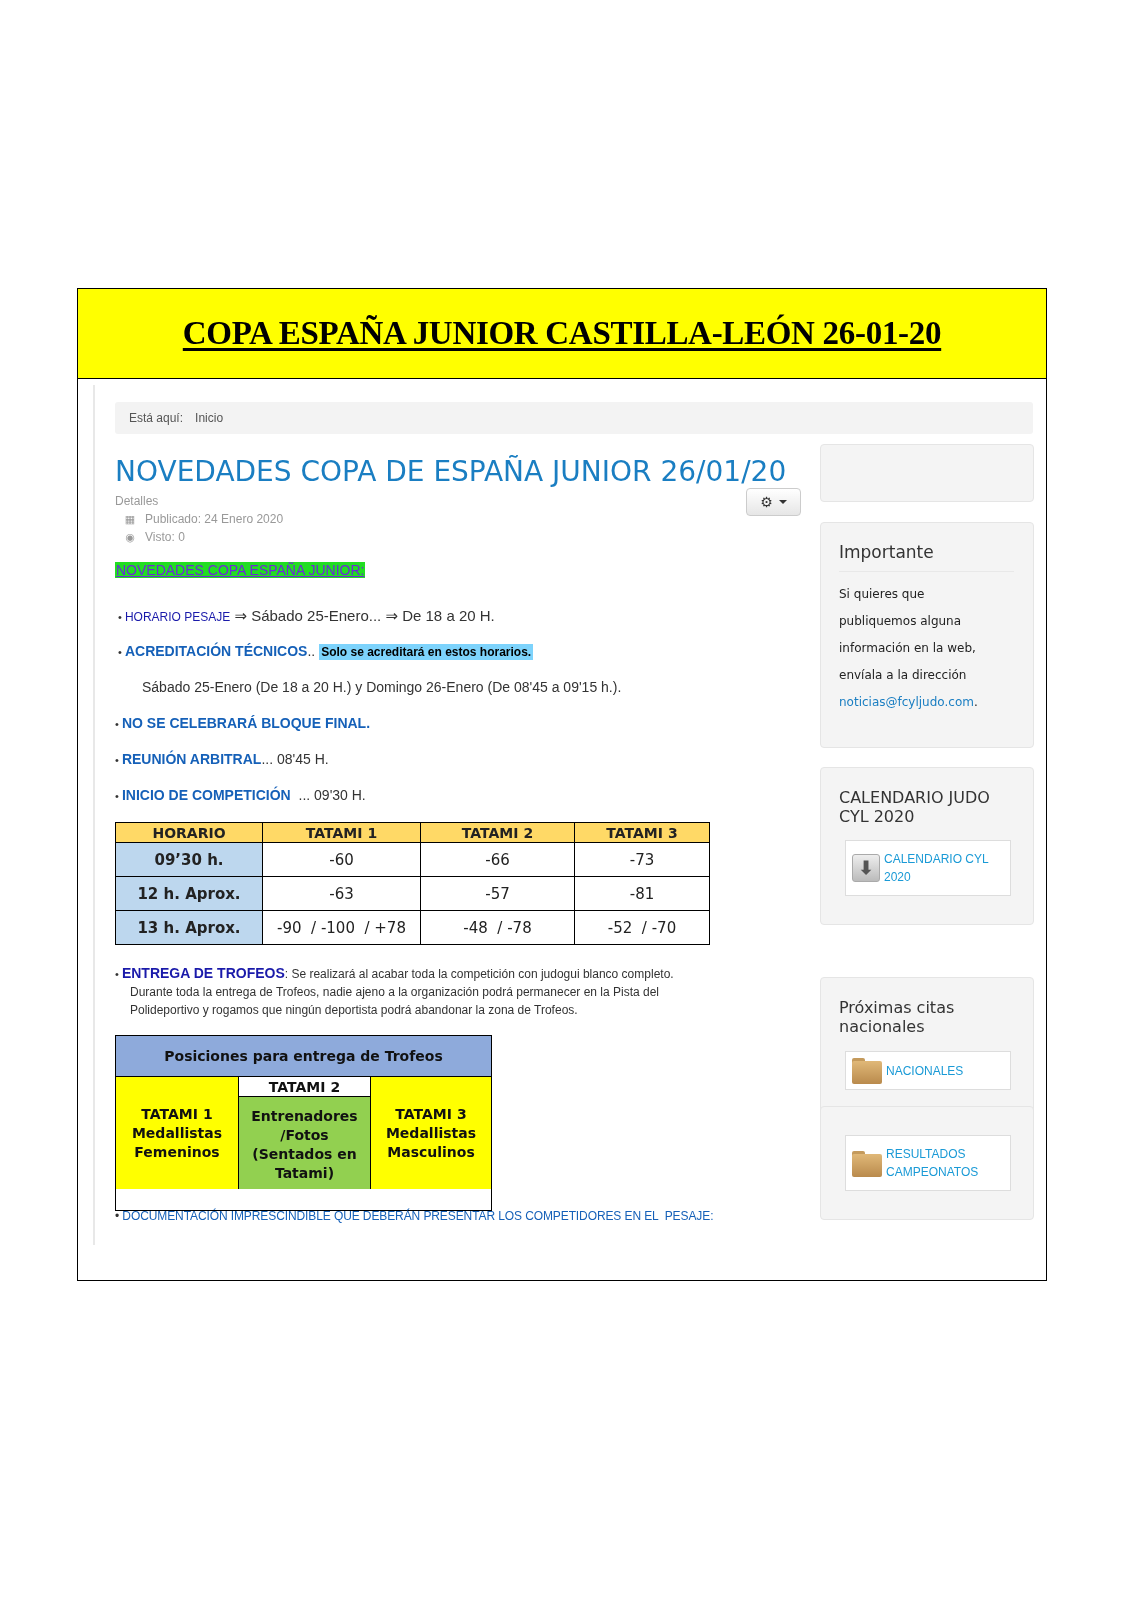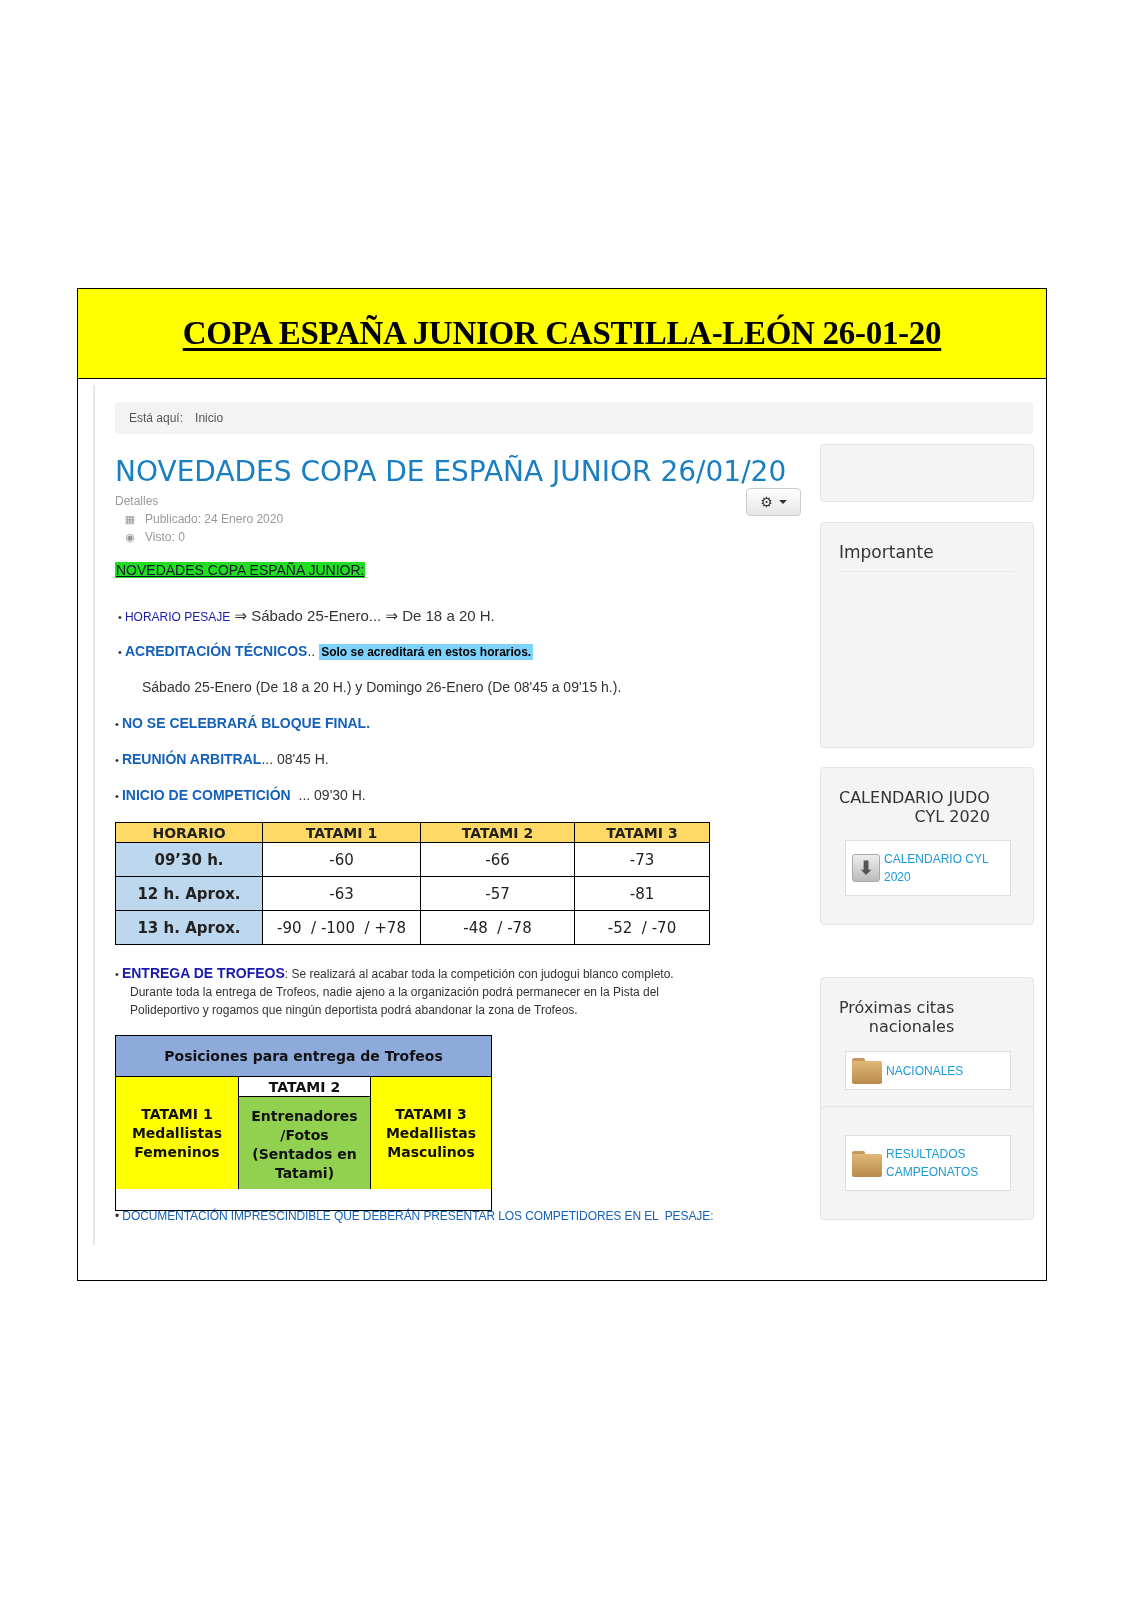--- a/index.html
+++ b/index.html
@@ -18,21 +18,21 @@
   .article-title { position: absolute; left: 37px; top: 166px; font-family: "DejaVu Sans", sans-serif; font-size: 28px; color: #1a7ec2; font-weight: normal; letter-spacing: 0; }
 
   .details { position: absolute; left: 37px; top: 203px; font-size: 12px; color: #999; line-height: 18px; }
   .details .row { display: flex; align-items: center; padding-left: 8px; }
   .details .ico { width: 14px; margin-right: 8px; color: #999; font-size: 11px; text-align: center; }
 
   .gear-btn { position: absolute; left: 668px; top: 199px; width: 55px; height: 28px; border: 1px solid #ccc; border-radius: 4px; background: linear-gradient(#fff, #e6e6e6); display: flex; align-items: center; justify-content: center; gap: 6px; font-size: 14px; color: #333; cursor: pointer; }
   .caret { width: 0; height: 0; border-left: 4px solid transparent; border-right: 4px solid transparent; border-top: 4px solid #333; }
 
   .body-text { position: absolute; left: 37px; width: 660px; font-size: 14px; color: #333; }
-  .green-hl { background: #22dd22; color: #0f172a; text-decoration: underline; font-size: 14px; padding: 0 1px; }
+  .green-hl { background: #22dd22; color: #6d28d9; text-decoration: underline; font-size: 14px; padding: 0 1px; }
   .blue { color: #1560b8; }
   .navy { color: #1a1aaa; }
   .bold { font-weight: bold; }
   .yellow-hl { background: #7dd3fc; color: #000; font-weight: bold; font-size: 12px; padding: 1px 2px; }
 
   table.sched { position: absolute; left: 37px; top: 533px; border-collapse: collapse; font-family: "DejaVu Sans", sans-serif; }
   table.sched th { background: #ffd966; border: 1px solid #000; font-size: 14px; font-weight: bold; color: #222; height: 20px; padding: 0; }
   table.sched td { border: 1px solid #000; font-size: 15px; text-align: center; height: 34px; color: #222; }
   table.sched td.time { background: #bdd7ee; font-weight: bold; }
 
@@ -45,21 +45,21 @@
   .pos-c1 { width: 123px; background: #ffff00; border-right: 1px solid #000; }
   .pos-c2 { width: 132px; border-right: 1px solid #000; display: flex; flex-direction: column; }
   .pos-c2 .t2 { height: 20px; background: #fff; border-bottom: 1px solid #000; display: flex; align-items: center; justify-content: center; font-size: 14px; }
   .pos-c2 .green { flex: 1; background: #92d050; display: flex; align-items: center; justify-content: center; text-align: center; font-size: 14px; line-height: 19px; padding-top: 4px; }
   .pos-c3 { flex: 1; background: #ffff00; }
 
   .doc-line { position: absolute; left: 37px; top: 920px; font-size: 12px; color: #1560b8; letter-spacing: -0.1px; }
 
   
   .side-box { position: absolute; left: 742px; width: 214px; background: #f4f4f4; border: 1px solid #e5e5e5; border-radius: 4px; }
-  .side-title { font-family: "DejaVu Sans", sans-serif; font-size: 16px; color: #333; line-height: 19px; text-align: right; }
+  .side-title { font-family: "DejaVu Sans", sans-serif; font-size: 16px; color: #333; line-height: 19px; }
   .side-text { font-family: "DejaVu Sans", sans-serif; font-size: 12px; color: #222; line-height: 27px; }
   .side-link { color: #1a7ec2; }
   .side-btn { position: absolute; left: 24px; width: 166px; height: 56px; background: #fff; border: 1px solid #ddd; display: flex; align-items: center; padding-left: 6px; gap: 4px; font-size: 12px; color: #1a9ad6; line-height: 18px; cursor: pointer; }
   .dl-icon { width: 28px; height: 28px; border-radius: 3px; background: linear-gradient(#eee, #bbb); border: 1px solid #aaa; display: flex; align-items: center; justify-content: center; color: #555; font-size: 18px; font-weight: bold; }
   .folder-icon { width: 30px; height: 27px; position: relative; }
   .folder-icon .tab { position: absolute; left: 0; top: 1px; width: 13px; height: 5px; background: #c49a5c; border-radius: 2px 2px 0 0; }
   .folder-icon .body { position: absolute; left: 0; top: 4px; width: 30px; height: 23px; background: linear-gradient(#e0b878, #b98a4c); border-radius: 2px; }
 </style>
 </head>
 <body>
@@ -190,20 +190,27 @@
 
   <div class="doc-line">
     <span style="color:#333;">• </span><span style="white-space:pre;">DOCUMENTACIÓN IMPRESCINDIBLE QUE DEBERÁN PRESENTAR LOS COMPETIDORES EN EL  PESAJE:</span>
   </div>
 
   <div class="side-box" style="top:155px; height:58px;"></div>
 
   <div class="side-box" style="top:233px; height:226px;">
     <div class="side-title" style="position:absolute; left:18px; top:20px; font-size:17px;">Importante</div>
     <div style="position:absolute; left:18px; top:48px; width:175px; border-top:1px solid #e8e8e8;"></div>
+    <div class="side-text" style="position:absolute; left:18px; top:58px;">
+      <div>Si quieres que</div>
+      <div>publiquemos alguna</div>
+      <div>información en la web,</div>
+      <div>envíala a la dirección</div>
+      <div><span class="side-link">noticias@fcyljudo.com</span><span>.</span></div>
+    </div>
   </div>
 
   <div class="side-box" style="top:478px; height:158px;">
     <div class="side-title" style="position:absolute; left:18px; top:20px;">
       <div>CALENDARIO JUDO</div>
       <div>CYL 2020</div>
     </div>
     <div class="side-btn" style="top:72px;">
       <span class="dl-icon">⬇</span>
       <span>

